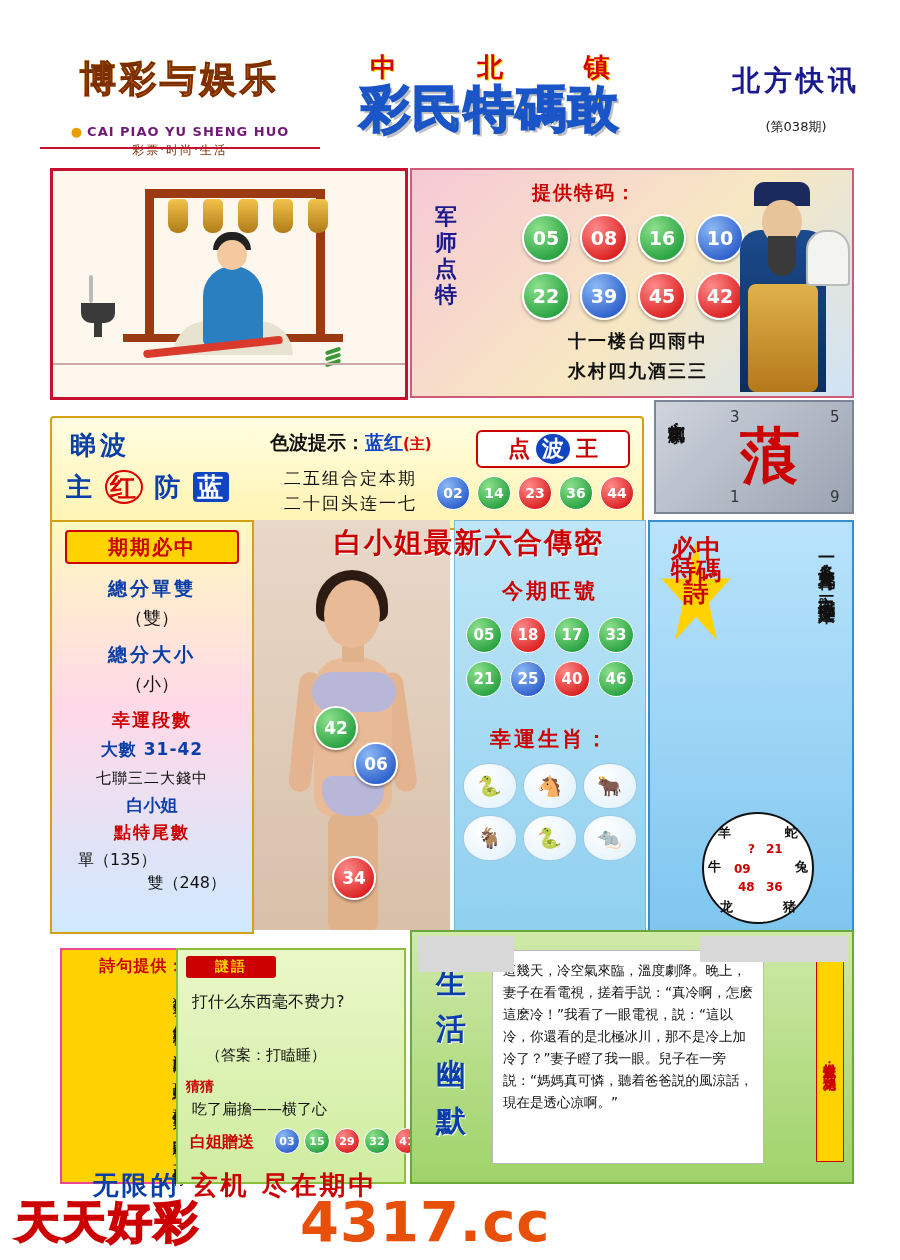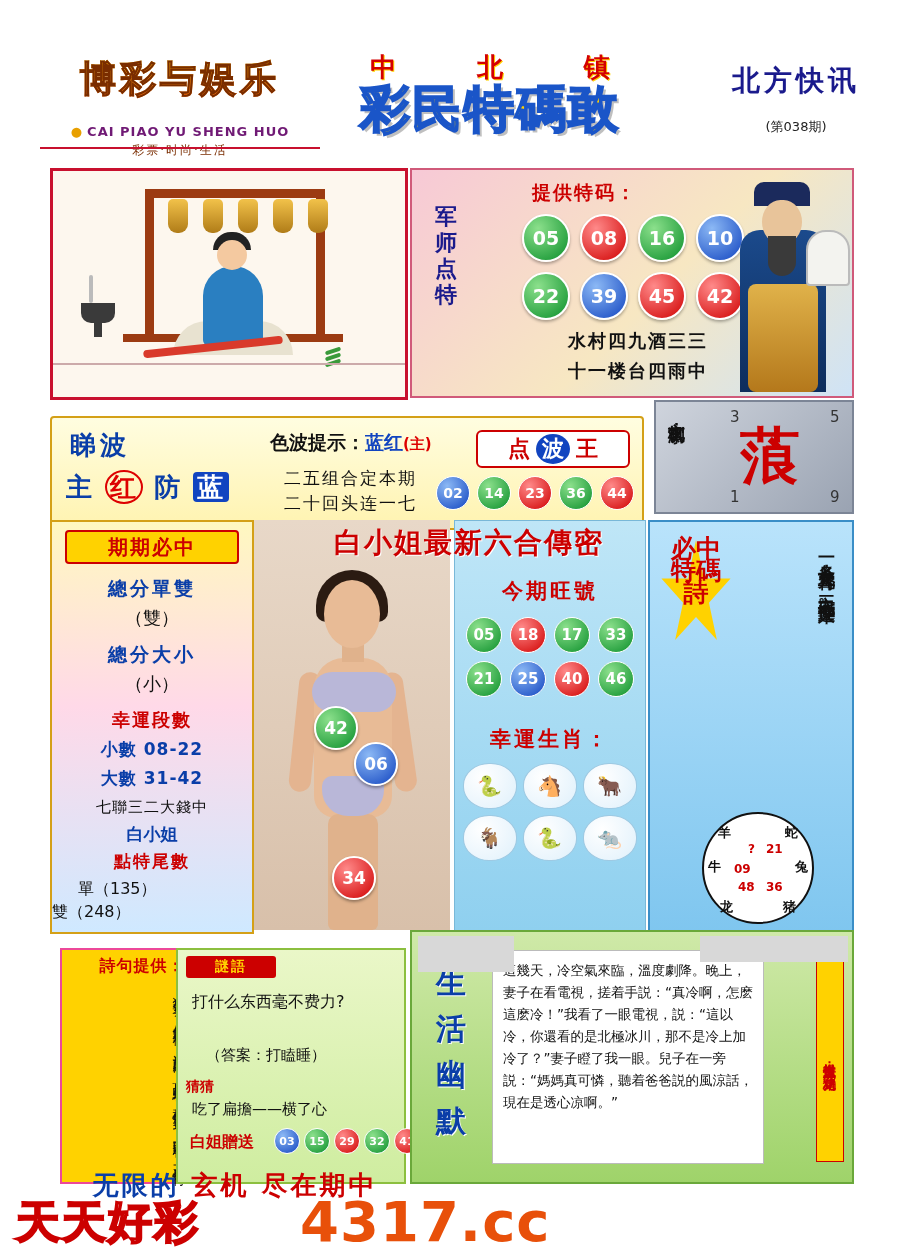--- a/index.html
+++ b/index.html
@@ -152,21 +152,21 @@
     display:flex;align-items:center;justify-content:center;font-size:20px;font-weight:bold;color:#c00;letter-spacing:2px;
   }
   .lp-line{text-align:center;font-size:19px;color:#0a3ea8;font-weight:bold;margin-top:12px;letter-spacing:3px;}
   .lp-sub{text-align:center;font-size:18px;color:#111;margin-top:4px;}
   .lp-red{text-align:center;font-size:18px;font-weight:bold;color:#c00;margin-top:12px;letter-spacing:2px;}
   .lp-num{text-align:center;font-size:17px;font-weight:bold;color:#0a3ea8;margin-top:6px;letter-spacing:1px;}
   .lp-note{text-align:center;font-size:15px;color:#111;margin-top:8px;letter-spacing:1px;}
   .lp-name{text-align:center;font-size:17px;font-weight:bold;color:#0a3ea8;margin-top:6px;}
   .lp-tail{text-align:center;font-size:17px;font-weight:bold;color:#c00;margin-top:4px;letter-spacing:2px;}
   .lp-s1{text-align:left;padding-left:26px;font-size:16px;color:#111;margin-top:6px;}
-  .lp-s2{text-align:left;padding-right:26px;font-size:16px;color:#111;margin-top:2px;}
+  .lp-s2{text-align:right;padding-right:26px;font-size:16px;color:#111;margin-top:2px;}
 
   .midphoto{
     position:absolute;left:254px;top:520px;width:196px;height:410px;
     background:linear-gradient(#e8d8c8,#d8c0aa);overflow:hidden;
   }
   .photo-title{
     position:absolute;left:254px;top:524px;width:430px;text-align:center;
     font-size:28px;font-weight:bold;color:#c00;letter-spacing:2px;z-index:5;
     text-shadow:1px 1px 0 #fff;
   }
@@ -374,22 +374,22 @@
         <div class="ball b-blue">10</div>
       </div>
       <div class="ballrow">
         <div class="ball b-green">22</div>
         <div class="ball b-blue">39</div>
         <div class="ball b-red">45</div>
         <div class="ball b-red">42</div>
       </div>
     </div>
     <div class="poem">
+      <div>十一楼台四雨中</div>
       <div>水村四九酒三三</div>
-      <div>十一楼台四雨中</div>
     </div>
     <div class="general">
       <div class="gen-body"></div>
       <div class="gen-robe"></div>
       <div class="gen-hat"></div>
       <div class="gen-head"></div>
       <div class="gen-beard"></div>
       <div class="gen-fan"></div>
     </div>
   </div>
@@ -434,21 +434,20 @@
     </div>
   </div>
 
   <div class="leftpanel">
     <div class="lp-title">期期必中</div>
     <div class="lp-line">總分單雙</div>
     <div class="lp-sub">（雙）</div>
     <div class="lp-line">總分大小</div>
     <div class="lp-sub">（小）</div>
     <div class="lp-red">幸運段數</div>
-    <div class="lp-num">小數  08-22</div>
     <div class="lp-num">大數  31-42</div>
     <div class="lp-note">七聯三二大錢中</div>
     <div class="lp-name">白小姐</div>
     <div class="lp-tail">點特尾數</div>
     <div class="lp-s1">單（135）</div>
     <div class="lp-s2">雙（248）</div>
   </div>
 
   <div class="midphoto">
     <div class="model">

